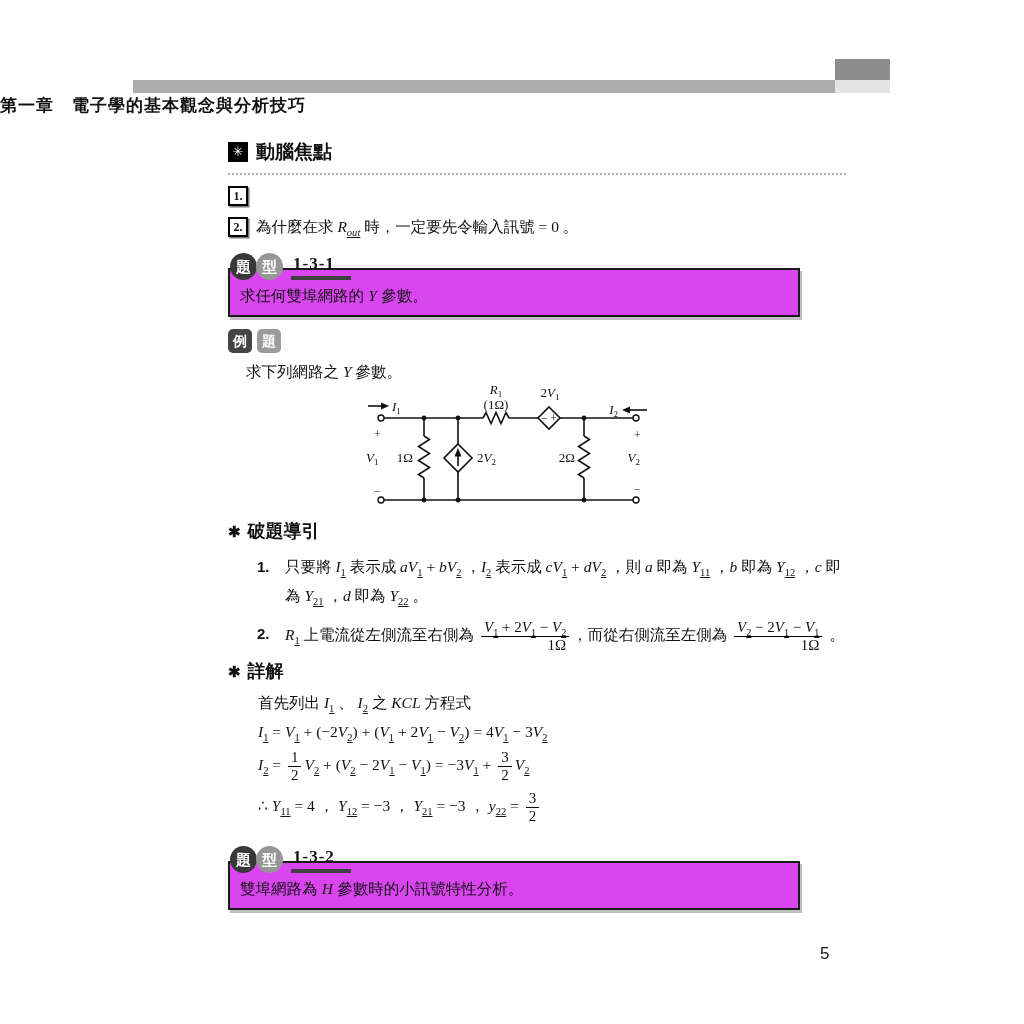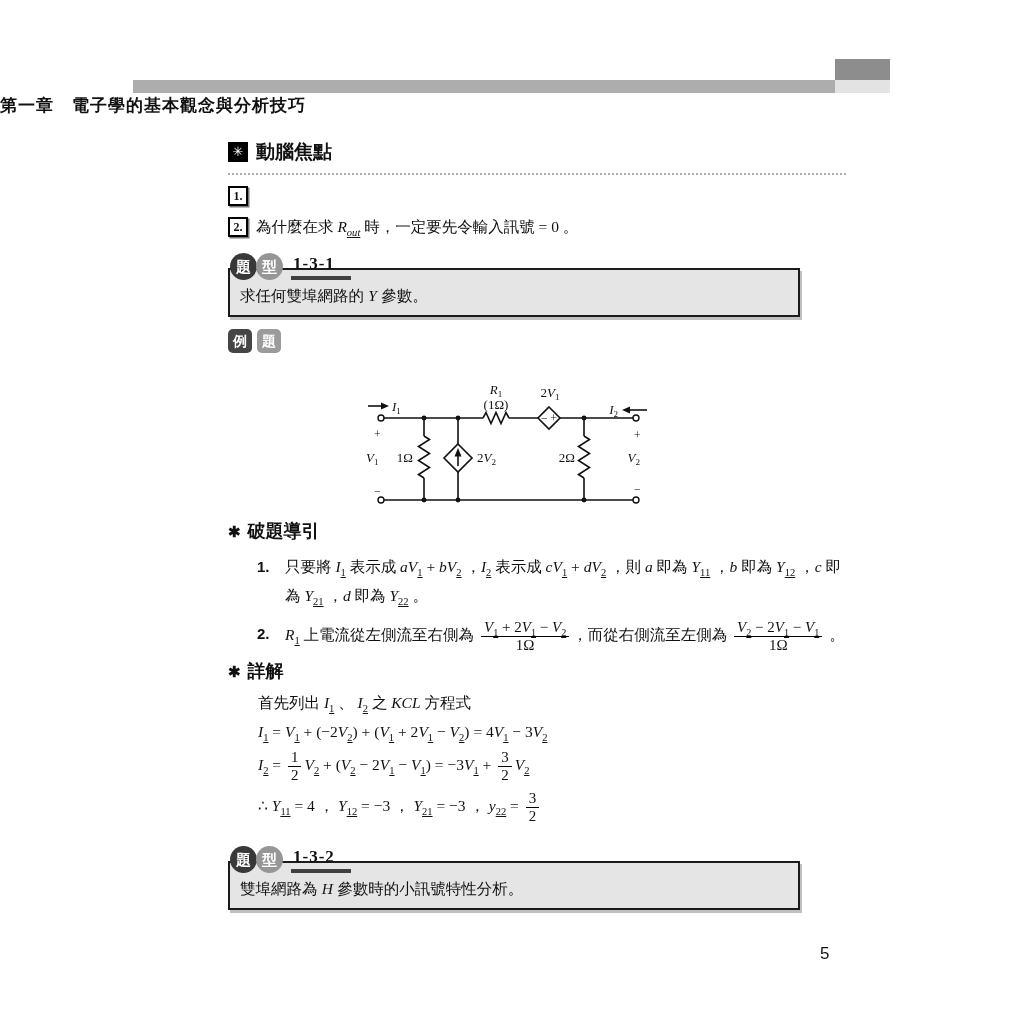--- a/index.html
+++ b/index.html
@@ -33,21 +33,21 @@
   #topic1{top:250px;} #topic2{top:843px;}
   .t-badges{position:relative;z-index:2;display:flex;align-items:flex-end;
             height:30px;margin-left:2px;}
   .t-circle{width:27px;height:27px;border-radius:50%;color:#fff;text-align:center;
             font:bold 15px/27px "Liberation Sans",sans-serif;flex:0 0 auto;}
   .t-circle.dark{background:#383838;}
   .t-circle.gray{background:#969696;margin-left:-1px;}
   .t-num{font:bold 17px/20px "Liberation Serif",serif;margin-left:8px;
          padding:0 16px 2px 2px;border-bottom:4px solid #404040;letter-spacing:1px;}
   .t-box{margin-top:-12px;border:2px solid #1b1b1b;box-shadow:2px 3px 0 #c0c0c0;
-         padding:16px 28px 8px 10px;background:#e5e5e5;
+         padding:16px 28px 8px 10px;background:#d946ef;
          font-family:"Liberation Sans",sans-serif;font-size:15.5px;}
 
   
   #example{left:228px;top:329px;width:618px;}
   .ex-badges{display:flex;gap:5px;}
   .ex-badge{width:24px;height:24px;border-radius:5px;color:#fff;text-align:center;
             font:bold 14px/24px "Liberation Sans",sans-serif;}
   .ex-badge.dark{background:#454545;}
   .ex-badge.gray{background:#9b9b9b;}
   .ex-intro{margin:9px 0 0 18px;font-size:15.5px;}
@@ -69,21 +69,21 @@
           font-size:15.5px;line-height:29px;}
   .g-num{position:absolute;left:29px;top:0;
          font:bold 15px/29px "Liberation Sans",sans-serif;}
   .s-body{margin:8px 0 0 30px;font-size:15.5px;}
   .s-line{margin-top:5px;line-height:24px;}
 
   i{font-family:"Liberation Serif",serif;}
   sub{font-size:0.68em;line-height:0;text-decoration:underline;}
   .frac{display:inline-block;vertical-align:middle;text-align:center;
         line-height:1.15;margin:0 3px;font-size:15px;}
-  .frac span{display:block;padding:0 3px;}
+  .frac span{display:block;padding:0 3px;text-align:right;}
   .frac .den{border-top:1.4px solid #000;}
 
   #pagenum{left:820px;top:944px;font-family:"Liberation Sans",sans-serif;font-size:17px;}
 </style>
 </head>
 <body>
 
 <div class="abs" id="bar-main"></div>
 <div class="abs" id="bar-dark"></div>
 <div class="abs" id="bar-light"></div>
@@ -110,20 +110,21 @@
     <span class="t-num">1-3-1</span>
   </div>
   <div class="t-box">求任何雙埠網路的 <i>Y</i> 參數。</div>
 </div>
 
 <div class="abs" id="example">
   <div class="ex-badges">
     <span class="ex-badge dark">例</span>
     <span class="ex-badge gray">題</span>
   </div>
+  <div class="ex-intro">求下列網路之 <i>Y</i> 參數。</div>
 </div>
 
 <div class="abs" id="circuit">
 <svg width="300" height="140" viewBox="0 0 300 140">
   <g stroke="#111" stroke-width="1.6" fill="none">
     <path d="M25 38 H127 M153 38 H182 M204 38 H280"></path>
     <path d="M25 120 H280"></path>
     <path d="M68 38 V56 M68 98 V120"></path>
     <path d="M102 38 V64 M102 92 V120"></path>
     <path d="M228 38 V56 M228 98 V120"></path>

